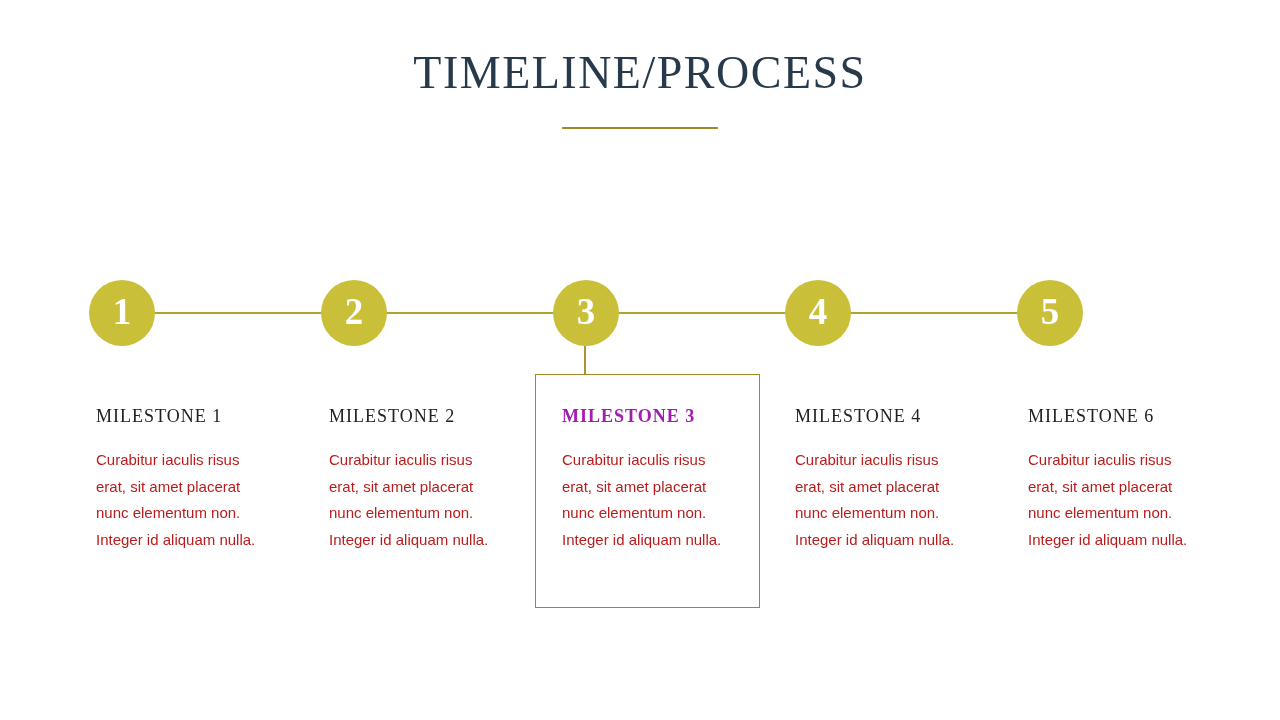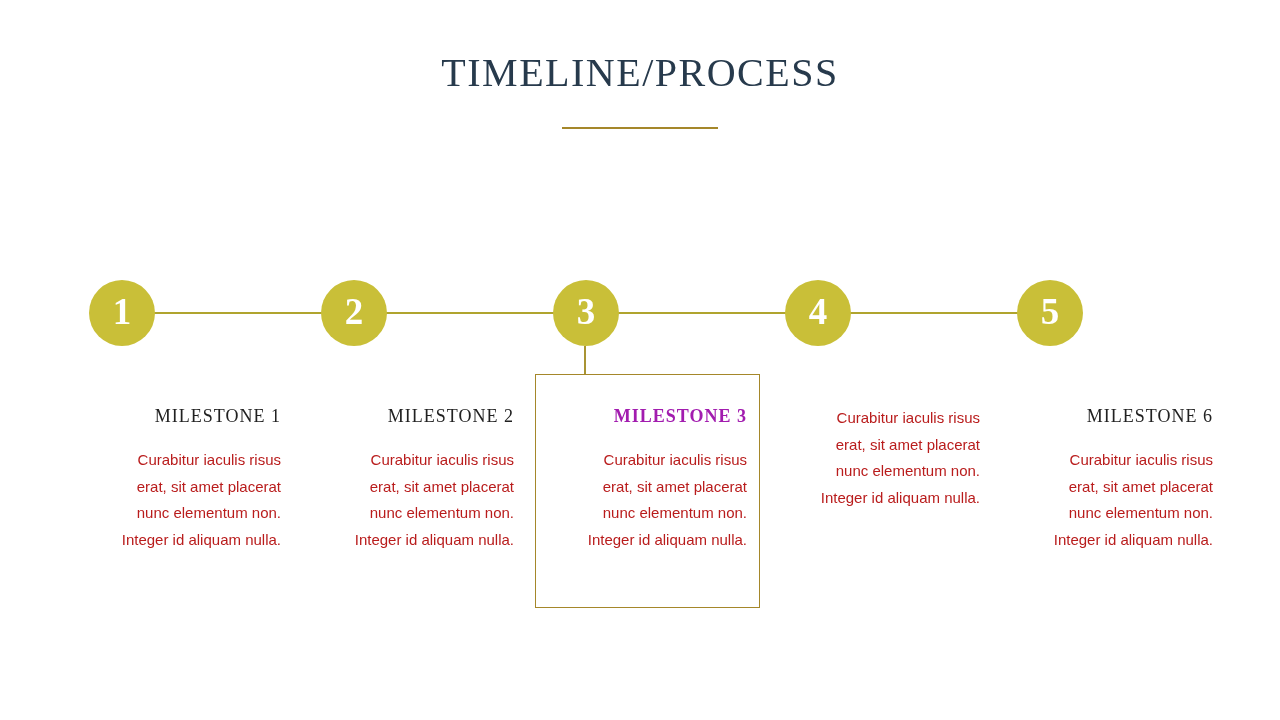--- a/index.html
+++ b/index.html
@@ -16,21 +16,21 @@
     font-family: "Liberation Serif", serif;
   }
   .slide-title {
     position: absolute;
     top: 50px;
     left: 0;
     right: 0;
     margin: 0;
     text-align: center;
     font-family: "Liberation Serif", serif;
-    font-size: 40px;
+    font-size: 46px;
     font-weight: 400;
     letter-spacing: 1.5px;
     color: #273a4c;
     line-height: 46px;
   }
   .title-underline {
     position: absolute;
     top: 127px;
     left: 562px;
     width: 156px;
@@ -79,21 +79,20 @@
     height: 234px;
     border: 1.5px solid #a5872a;
     box-sizing: border-box;
     background: transparent;
   }
   .milestone-column {
     position: absolute;
     top: 405px;
     left: calc(96px + var(--i) * 233px);
     width: 185px;
-    text-align: right;
   }
   .col-header {
     font-family: "Liberation Serif", serif;
     font-size: 18px;
     font-weight: 400;
     letter-spacing: 1px;
     color: #212121;
     line-height: 22px;
     margin-bottom: 20px;
   }
@@ -155,20 +154,21 @@
       <div class="milestone-column active" style="--i: 2;">
         <div class="col-header">MILESTONE 3</div>
         <div class="col-body">
           <div class="body-line">Curabitur iaculis risus</div>
           <div class="body-line">erat, sit amet placerat</div>
           <div class="body-line">nunc elementum non.</div>
           <div class="body-line">Integer id aliquam nulla.</div>
         </div>
       </div>
       <div class="milestone-column" style="--i: 3;">
+        <div class="col-header">MILESTONE 4</div>
         <div class="col-body">
           <div class="body-line">Curabitur iaculis risus</div>
           <div class="body-line">erat, sit amet placerat</div>
           <div class="body-line">nunc elementum non.</div>
           <div class="body-line">Integer id aliquam nulla.</div>
         </div>
       </div>
       <div class="milestone-column" style="--i: 4;">
         <div class="col-header">MILESTONE 6</div>
         <div class="col-body">

